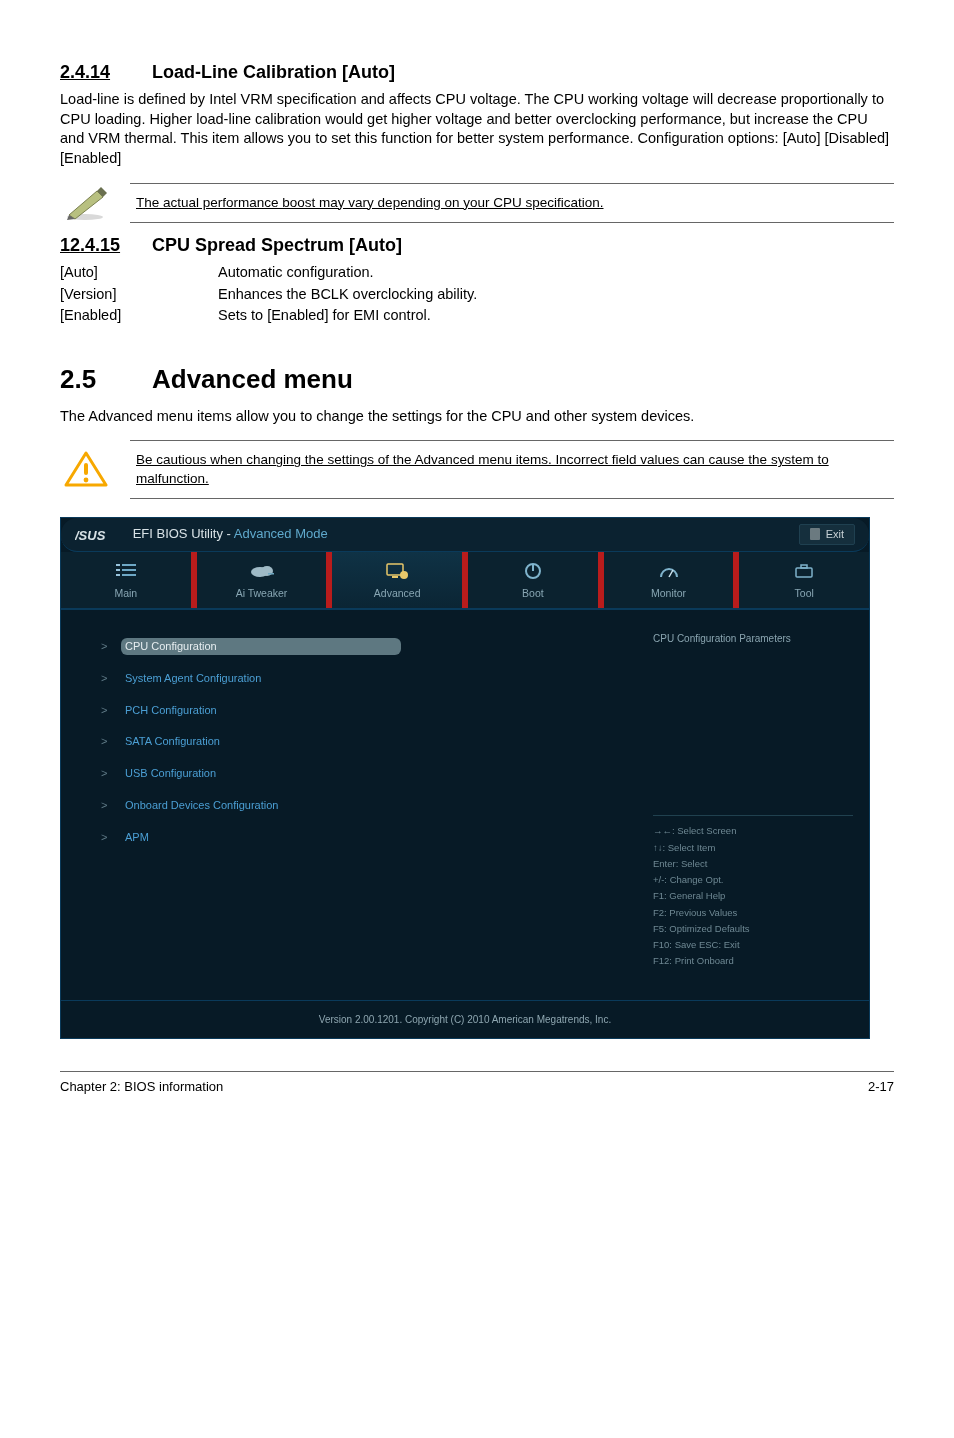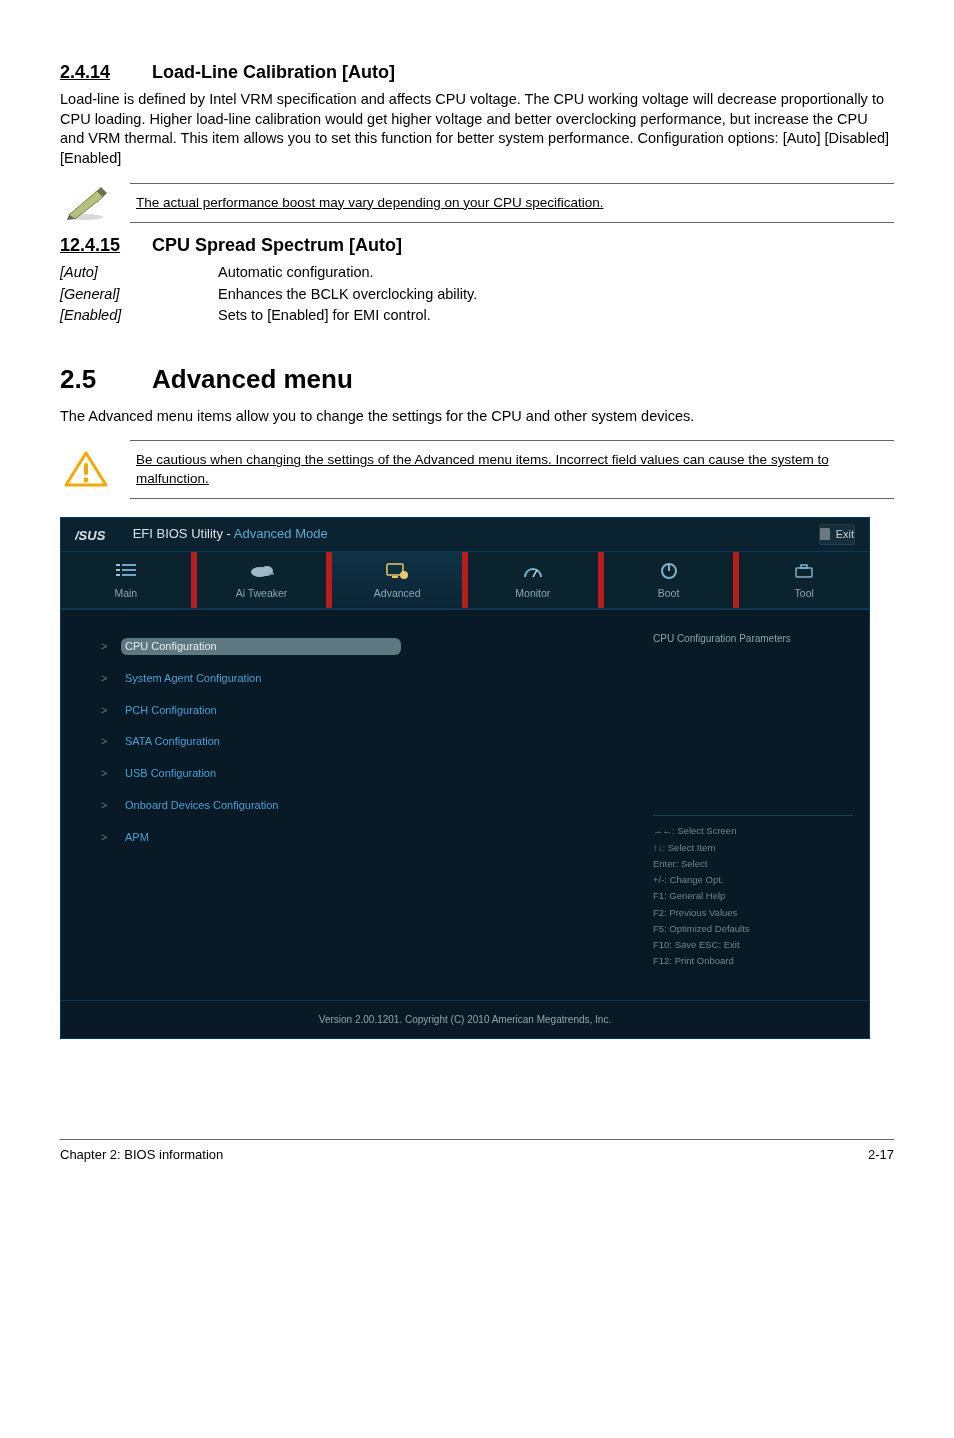--- a/index.html
+++ b/index.html
@@ -36,21 +36,21 @@
   }
   .note-content {
     flex: 1;
     border-top: 1px solid #666;
     border-bottom: 1px solid #666;
     padding: 10px 6px;
     font-size: 13.5px;
   }
   .opt-table { margin-bottom: 20px; }
   .opt-row { display: flex; margin-bottom: 2px; }
-  .opt-key { width: 158px; font-style: italic; }
+  .opt-key { width: 158px; }
   .opt-val { flex: 1; }
   .big-heading {
     font-size: 26px;
     font-weight: bold;
     margin-top: 36px;
     margin-bottom: 10px;
   }
   .big-heading .num { display: inline-block; width: 92px; }
   .bios-box {
     margin-top: 18px;
@@ -61,27 +61,28 @@
     color: #b8c5cc;
     font-size: 11px;
   }
   .bios-top {
     display: flex;
     align-items: center;
     justify-content: space-between;
     padding: 6px 14px;
     background: #0b2230;
     border-bottom: 1px solid #0a3a5a;
+    border-radius: 16px;
   }
   .bios-title { color: #5fa9cc; font-size: 13px; }
   .bios-title .white { color: #d8e2e6; }
   .exit-btn {
     display: flex; align-items: center;
     background: #152f3d;
-    padding: 2px 0;
+    padding: 2px 10px;
     border-radius: 2px;
     color: #c8d2d6;
     font-size: 11px;
     gap: 6px;
     border: 1px solid #1f4050;
   }
   .exit-icon { width: 10px; height: 12px; background: #6b7a80; border-radius: 1px; }
   .bios-tabs {
     display: flex;
     background: #0b222f;
@@ -141,21 +142,21 @@
   .help-keys div { margin-bottom: 2px; color: #6e8893; font-size: 9.5px; line-height: 1.5; }
   .bios-footer {
     text-align: center;
     padding: 12px 0;
     background: #071a26;
     border-top: 1px solid #0a3a5a;
     color: #8ea6b0;
     font-size: 10px;
   }
   .page-footer {
-    margin-top: 100px;
+    margin-top: 32px;
     border-top: 1px solid #666;
     padding-top: 6px;
     display: flex;
     justify-content: space-between;
     font-size: 13px;
   }
 </style>
 </head>
 <body>
 
@@ -178,21 +179,21 @@
 
 <div class="heading2">
   <span class="num">12.4.15</span><span>CPU Spread Spectrum [Auto]</span>
 </div>
 <div class="opt-table">
   <div class="opt-row">
     <div class="opt-key">[Auto]</div>
     <div class="opt-val">Automatic configuration.</div>
   </div>
   <div class="opt-row">
-    <div class="opt-key">[General]</div>
+    <div class="opt-key">[Version]</div>
     <div class="opt-val">Enhances the BCLK overclocking ability.</div>
   </div>
   <div class="opt-row">
     <div class="opt-key">[Enabled]</div>
     <div class="opt-val">Sets to [Enabled] for EMI control.</div>
   </div>
 </div>
 
 <div class="big-heading">
   <span class="num">2.5</span><span>Advanced menu</span>
@@ -253,35 +254,35 @@
         <svg width="24" height="16">
             <rect x="2" y="1" width="16" height="11" rx="1" fill="none" stroke="#e8c86a" stroke-width="1.5"></rect>
             <rect x="7" y="13" width="6" height="2" fill="#e8c86a"></rect>
             <circle cx="19" cy="12" r="4" fill="#e8c86a"></circle>
           </svg>
       </div>
       <div>Advanced</div>
     </div>
     <div class="tab">
       <div class="tab-icon">
+        <svg width="18" height="18">
+            <circle cx="9" cy="9" r="7" fill="none" stroke="#7fb3cc" stroke-width="2"></circle>
+            <line x1="9" y1="2" x2="9" y2="9" stroke="#7fb3cc" stroke-width="2"></line>
+          </svg>
+      </div>
+      <div>Boot</div>
+    </div>
+    <div class="tab">
+      <div class="tab-icon">
         <svg width="20" height="16">
             <path d="M2 14 A8 8 0 0 1 18 14" fill="none" stroke="#7fb3cc" stroke-width="2"></path>
             <line x1="10" y1="14" x2="14" y2="7" stroke="#cde4ef" stroke-width="1.5"></line>
           </svg>
       </div>
       <div>Monitor</div>
-    </div>
-    <div class="tab">
-      <div class="tab-icon">
-        <svg width="18" height="18">
-            <circle cx="9" cy="9" r="7" fill="none" stroke="#7fb3cc" stroke-width="2"></circle>
-            <line x1="9" y1="2" x2="9" y2="9" stroke="#7fb3cc" stroke-width="2"></line>
-          </svg>
-      </div>
-      <div>Boot</div>
     </div>
     <div class="tab">
       <div class="tab-icon">
         <svg width="20" height="14">
             <rect x="2" y="4" width="16" height="9" rx="1" fill="none" stroke="#7fb3cc" stroke-width="1.5"></rect>
             <rect x="7" y="1" width="6" height="3" fill="none" stroke="#7fb3cc" stroke-width="1.5"></rect>
           </svg>
       </div>
       <div>Tool</div>
     </div>

